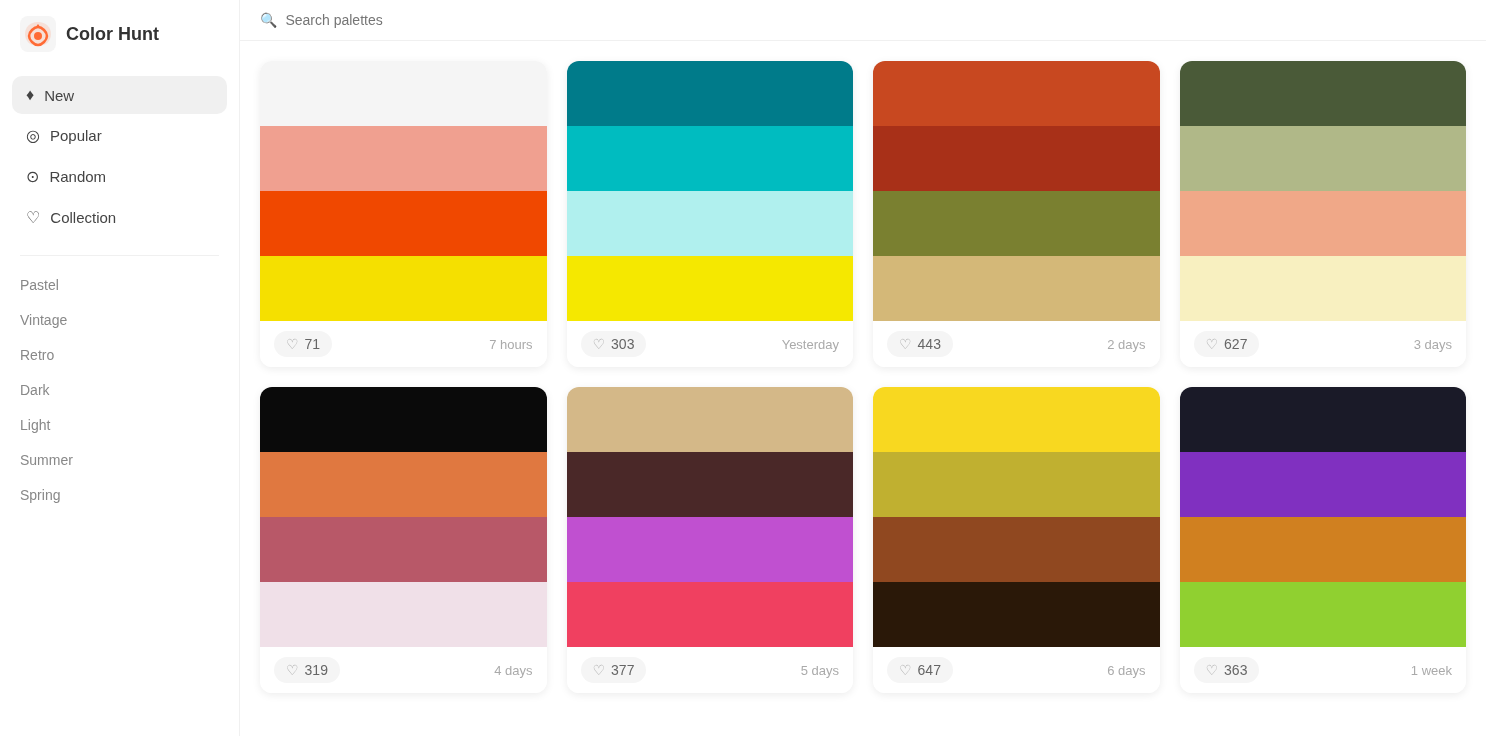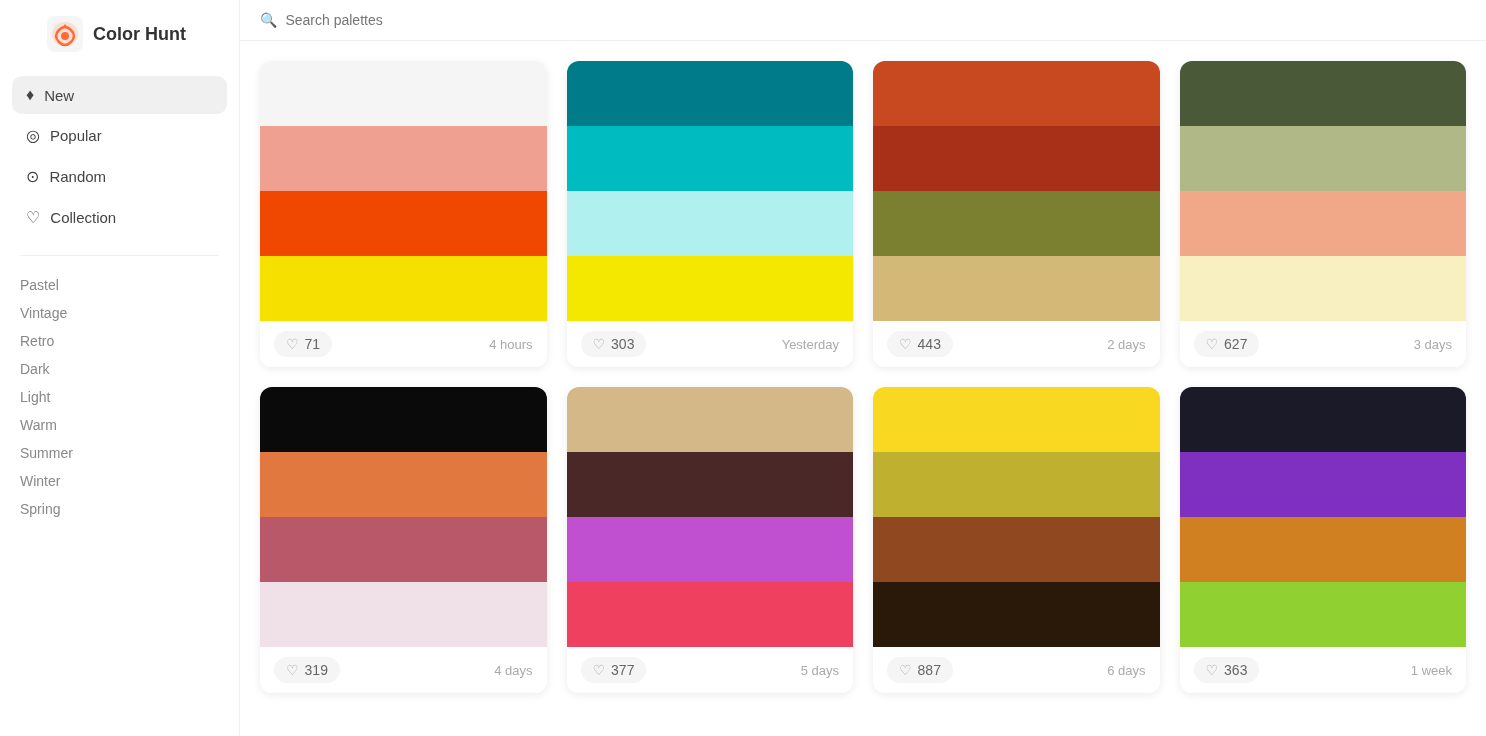--- a/index.html
+++ b/index.html
@@ -14,21 +14,20 @@
       display: flex;
       flex-direction: column;
       height: 100%;
     }
     .logo {
       display: flex;
       align-items: center;
       gap: 10px;
       padding: 16px 20px;
       text-decoration: none;
-      margin-left: 27px;
     }
     .logo-icon {
       width: 36px;
       height: 36px;
     }
     .logo-text {
       font-size: 18px;
       font-weight: 600;
       color: #333;
     }
@@ -45,21 +44,21 @@
       font-size: 15px;
       color: #444;
       margin-bottom: 2px;
     }
     .nav-item.active {
       background: #f0f0f0;
       font-weight: 500;
     }
     .nav-icon { font-size: 16px; }
     .divider { height: 1px; background: #f0f0f0; margin: 8px 20px; }
-    .tag-list { padding: 8px 20px; display: flex; flex-direction: column; gap: 2px; }
+    .tag-list { padding: 8px 20px; display: flex; flex-direction: column; gap: 9px; }
     .tag-item {
       font-size: 14px;
       color: #888;
       padding: 5px 0;
       cursor: pointer;
     }
 
     
     .main-content {
       flex: 1;
@@ -164,23 +163,21 @@
   </div>
 
   <div class="divider"></div>
 
   <div class="tag-list" id="tag-list">
       <div class="tag-item">Pastel</div>
       <div class="tag-item">Vintage</div>
       <div class="tag-item">Retro</div>
       <div class="tag-item">Dark</div>
       <div class="tag-item">Light</div>
-      <div class="tag-item">Warm</div>
       <div class="tag-item">Summer</div>
-      <div class="tag-item">Winter</div>
       <div class="tag-item">Spring</div>
     </div>
 </aside>
 
 <main class="main-content">
   <div class="search-bar">
     <span class="search-icon">🔍</span>
     <input type="text" placeholder="Search palettes" style="">
   </div>
   <div class="palette-grid" id="palette-grid">
@@ -189,21 +186,21 @@
           <div class="color-swatch" style="background-color: rgb(245, 245, 245);"></div>
           <div class="color-swatch" style="background-color: rgb(240, 160, 144);"></div>
           <div class="color-swatch" style="background-color: rgb(240, 72, 0);"></div>
           <div class="color-swatch" style="background-color: rgb(245, 224, 0);"></div>
         </div>
         <div class="palette-footer">
           <div class="like-btn">
             <span style="color:#aaa">♡</span>
             <span>71</span>
           </div>
-          <span class="time-label">4 hours</span>
+          <span class="time-label">7 hours</span>
         </div>
       </div>
       <div class="palette-card">
         <div class="palette-colors">
           <div class="color-swatch" style="background-color: rgb(0, 123, 138);"></div>
           <div class="color-swatch" style="background-color: rgb(0, 188, 192);"></div>
           <div class="color-swatch" style="background-color: rgb(176, 240, 238);"></div>
           <div class="color-swatch" style="background-color: rgb(245, 232, 0);"></div>
         </div>
         <div class="palette-footer">
@@ -277,21 +274,21 @@
       <div class="palette-card">
         <div class="palette-colors">
           <div class="color-swatch" style="background-color: rgb(248, 216, 32);"></div>
           <div class="color-swatch" style="background-color: rgb(192, 176, 48);"></div>
           <div class="color-swatch" style="background-color: rgb(144, 72, 32);"></div>
           <div class="color-swatch" style="background-color: rgb(42, 24, 8);"></div>
         </div>
         <div class="palette-footer">
           <div class="like-btn">
             <span style="color:#aaa">♡</span>
-            <span>887</span>
+            <span>647</span>
           </div>
           <span class="time-label">6 days</span>
         </div>
       </div>
       <div class="palette-card">
         <div class="palette-colors">
           <div class="color-swatch" style="background-color: rgb(26, 26, 40);"></div>
           <div class="color-swatch" style="background-color: rgb(128, 48, 192);"></div>
           <div class="color-swatch" style="background-color: rgb(208, 128, 32);"></div>
           <div class="color-swatch" style="background-color: rgb(144, 208, 48);"></div>

